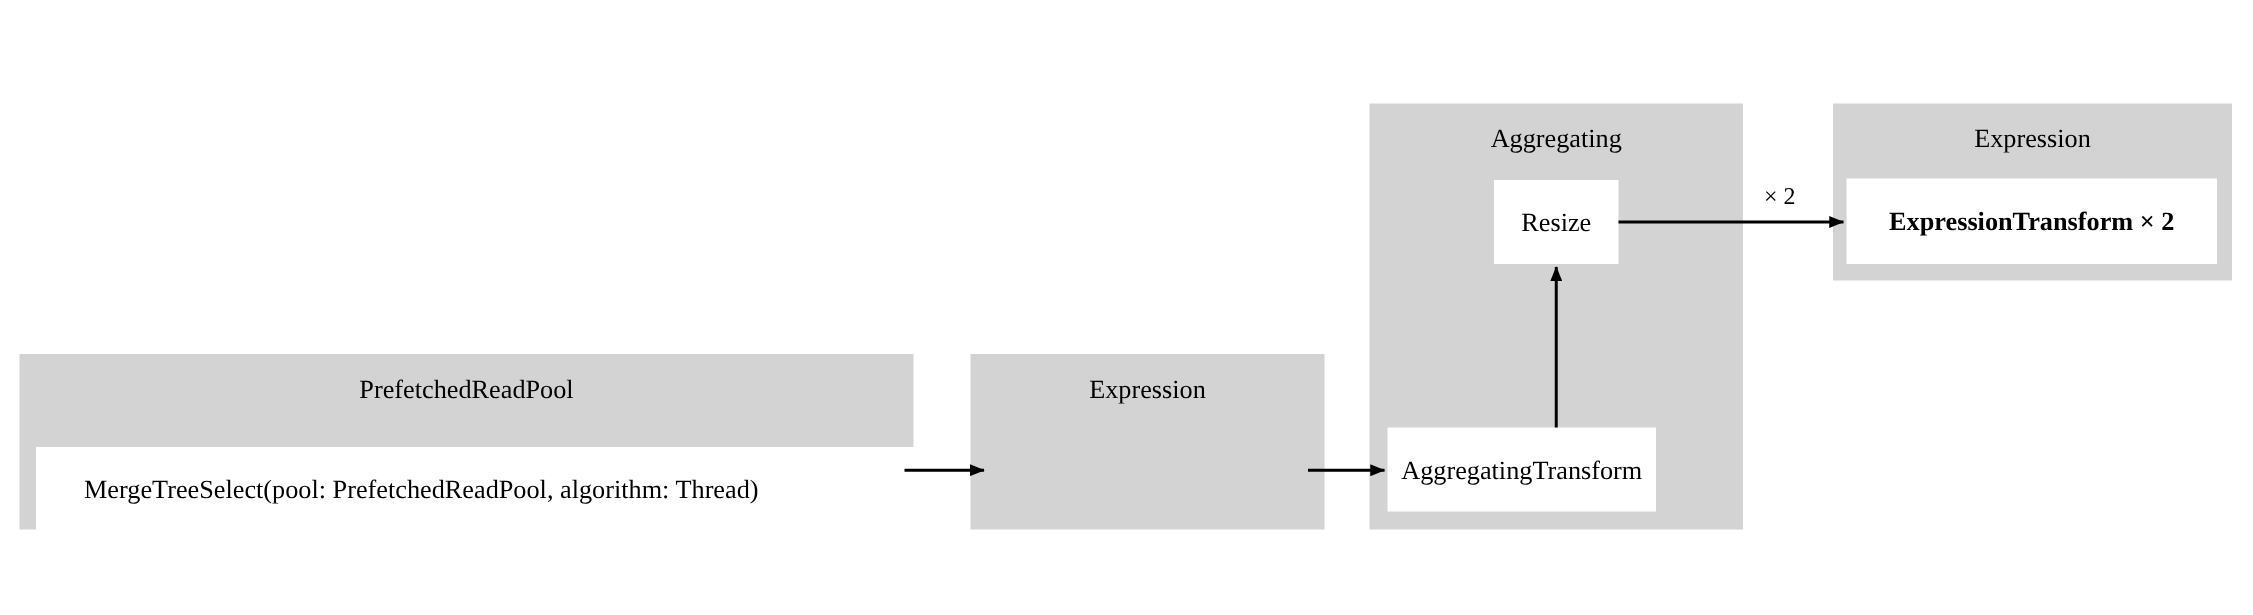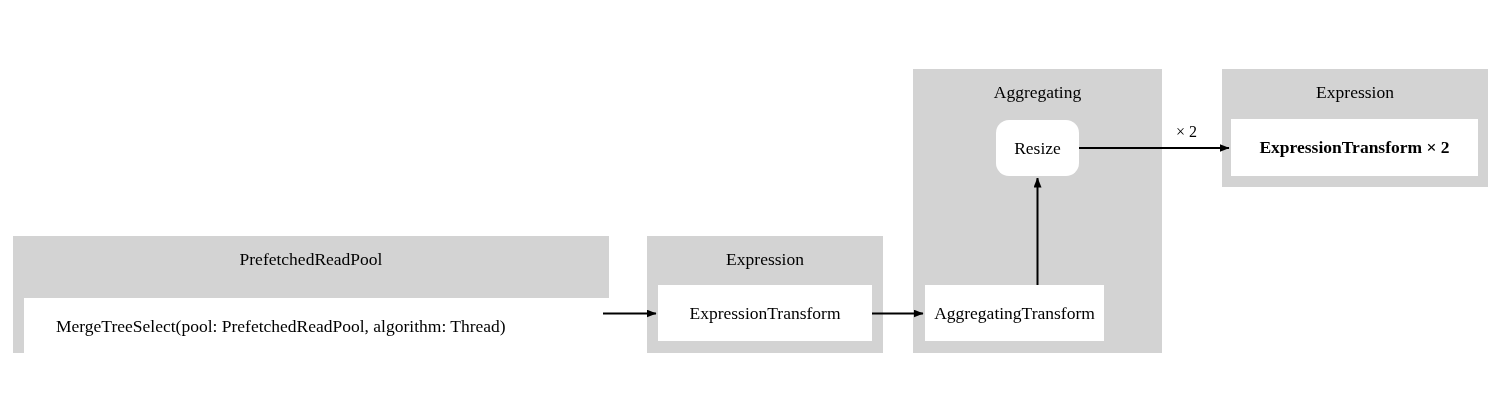--- a/index.html
+++ b/index.html
@@ -71,28 +71,25 @@
   <div class="cluster" style="left:13px; top:236px; width:596px; height:117px;">
     <div class="cluster-label" style="top:13px;">PrefetchedReadPool</div>
   </div>
   <div class="node left-pad" style="left:24px; top:298px; width:669px; height:56px;padding-left:32px;">
     <span>MergeTreeSelect(pool: PrefetchedReadPool, algorithm: Thread)</span>
   </div>
 
   <div class="cluster" style="left:647px; top:236px; width:236px; height:117px;">
     <div class="cluster-label" style="top:13px;">Expression</div>
   </div>
-  <div class="node" style="left:658px; top:285px; width:214px; height:56px;">
-    <span>ExpressionTransform</span>
-  </div>
 
   <div class="cluster" style="left:913px; top:69px; width:249px; height:284px;">
     <div class="cluster-label" style="top:13px;">Aggregating</div>
   </div>
-  <div class="node" style="left:996px; top:120px; width:83px; height:56px;border-radius:13px;">
+  <div class="node" style="left:996px; top:120px; width:83px; height:56px;">
     <span>Resize</span>
   </div>
   <div class="node" style="left:925px; top:285px; width:179px; height:56px;">
     <span>AggregatingTransform</span>
   </div>
 
   <div class="cluster" style="left:1222px; top:69px; width:266px; height:118px;">
     <div class="cluster-label" style="top:13px;">Expression</div>
   </div>
   <div class="node" style="left:1231px; top:119px; width:247px; height:57px;font-weight:bold;">

